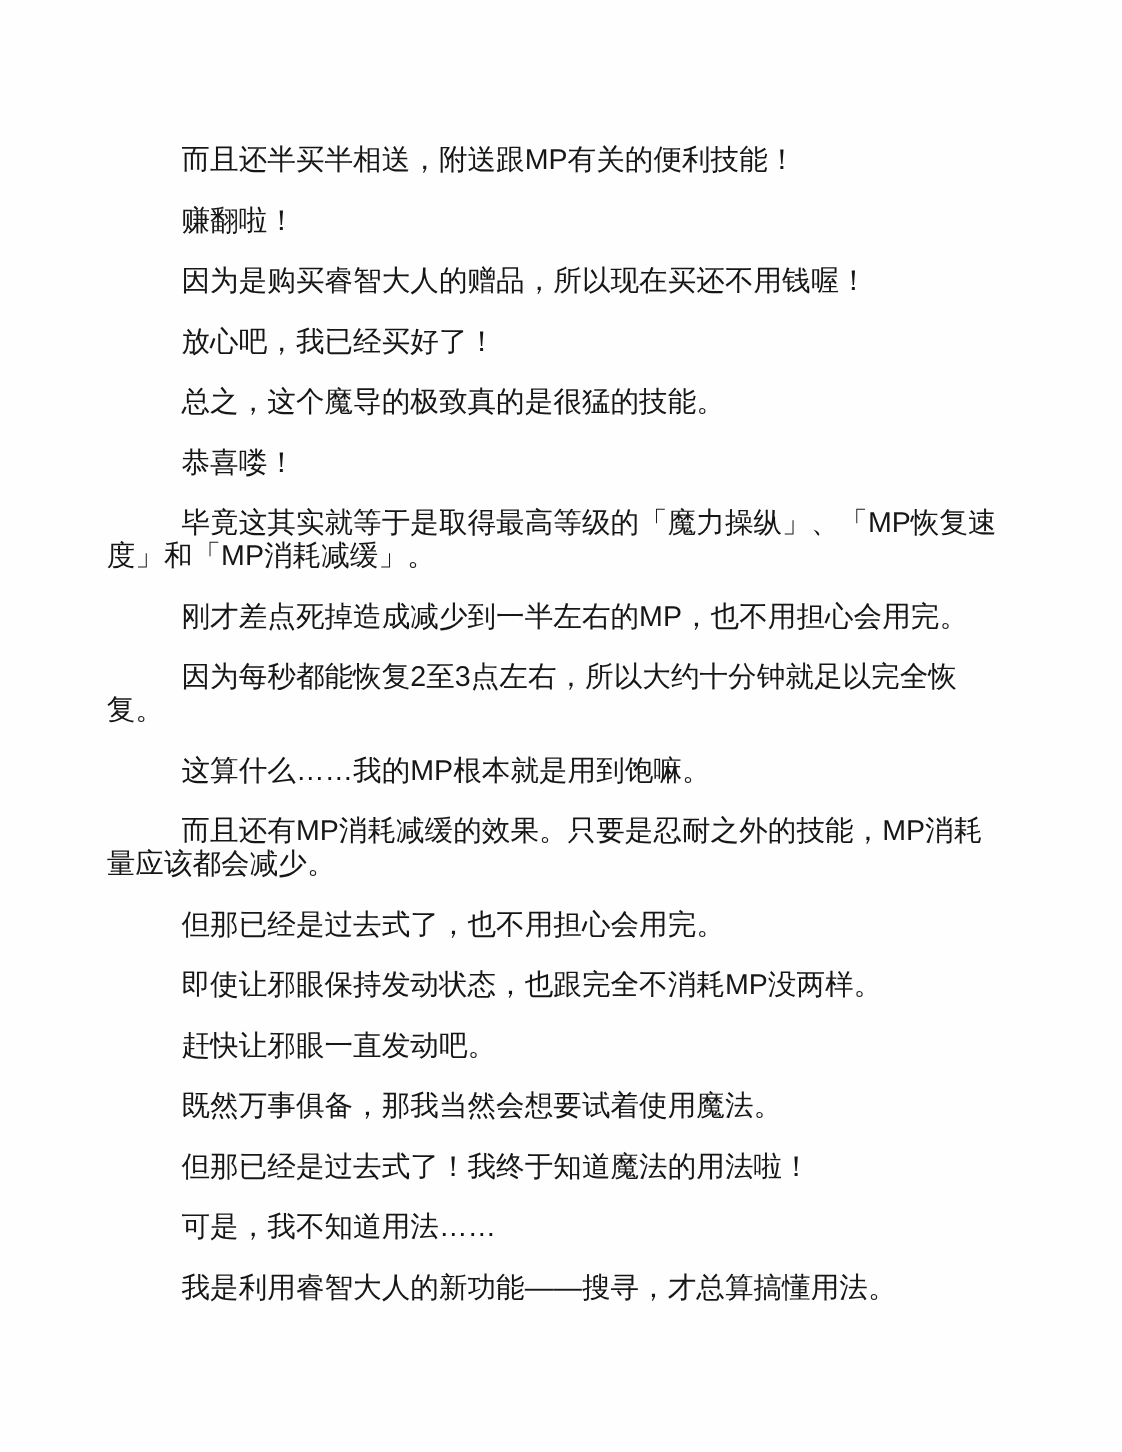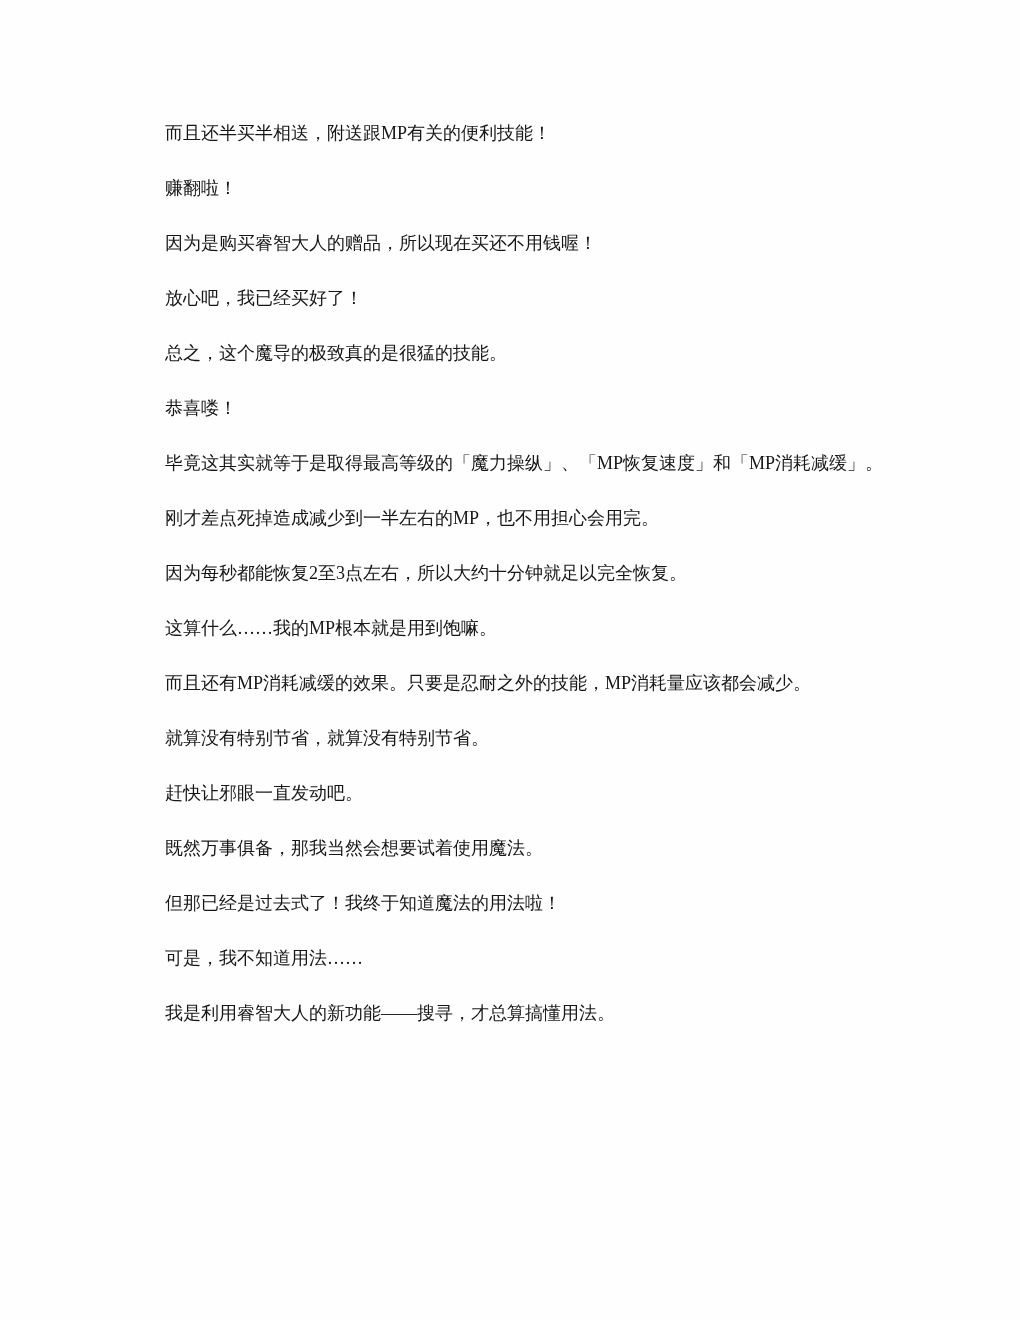--- a/index.html
+++ b/index.html
@@ -14,24 +14,24 @@
     background: #fefefe;
     overflow: hidden;
   }
   .text-block {
     position: absolute;
     left: 97px;
     top: 118px;
     width: 821px;
   }
   .para {
-    margin: 0 0 25px 0;
+    margin: 12px 0 25px 0;
     padding: 0;
-    font-family: Liberation Serif, serif;
-    font-size: 18px;
+    font-family: Liberation Sans, sans-serif;
+    font-size: 26px;
     line-height: 30px;
     text-indent: 68px;
     color: #161616;
     text-align: left;
     word-break: break-all;
   }
 </style>
 </head>
 <body>
 
@@ -41,20 +41,21 @@
     <p class="para">赚翻啦！</p>
     <p class="para">因为是购买睿智大人的赠品，所以现在买还不用钱喔！</p>
     <p class="para">放心吧，我已经买好了！</p>
     <p class="para">总之，这个魔导的极致真的是很猛的技能。</p>
     <p class="para">恭喜喽！</p>
     <p class="para">毕竟这其实就等于是取得最高等级的「魔力操纵」、「MP恢复速度」和「MP消耗减缓」。</p>
     <p class="para">刚才差点死掉造成减少到一半左右的MP，也不用担心会用完。</p>
     <p class="para">因为每秒都能恢复2至3点左右，所以大约十分钟就足以完全恢复。</p>
     <p class="para">这算什么……我的MP根本就是用到饱嘛。</p>
     <p class="para">而且还有MP消耗减缓的效果。只要是忍耐之外的技能，MP消耗量应该都会减少。</p>
-    <p class="para">就算没有特别节省，就算没有特别节省。</p>
+    <p class="para">但那已经是过去式了，也不用担心会用完。</p>
+    <p class="para">即使让邪眼保持发动状态，也跟完全不消耗MP没两样。</p>
     <p class="para">赶快让邪眼一直发动吧。</p>
     <p class="para">既然万事俱备，那我当然会想要试着使用魔法。</p>
     <p class="para">但那已经是过去式了！我终于知道魔法的用法啦！</p>
     <p class="para">可是，我不知道用法……</p>
     <p class="para">我是利用睿智大人的新功能——搜寻，才总算搞懂用法。</p>
   </div>
 </div>
 
 </body></html>

